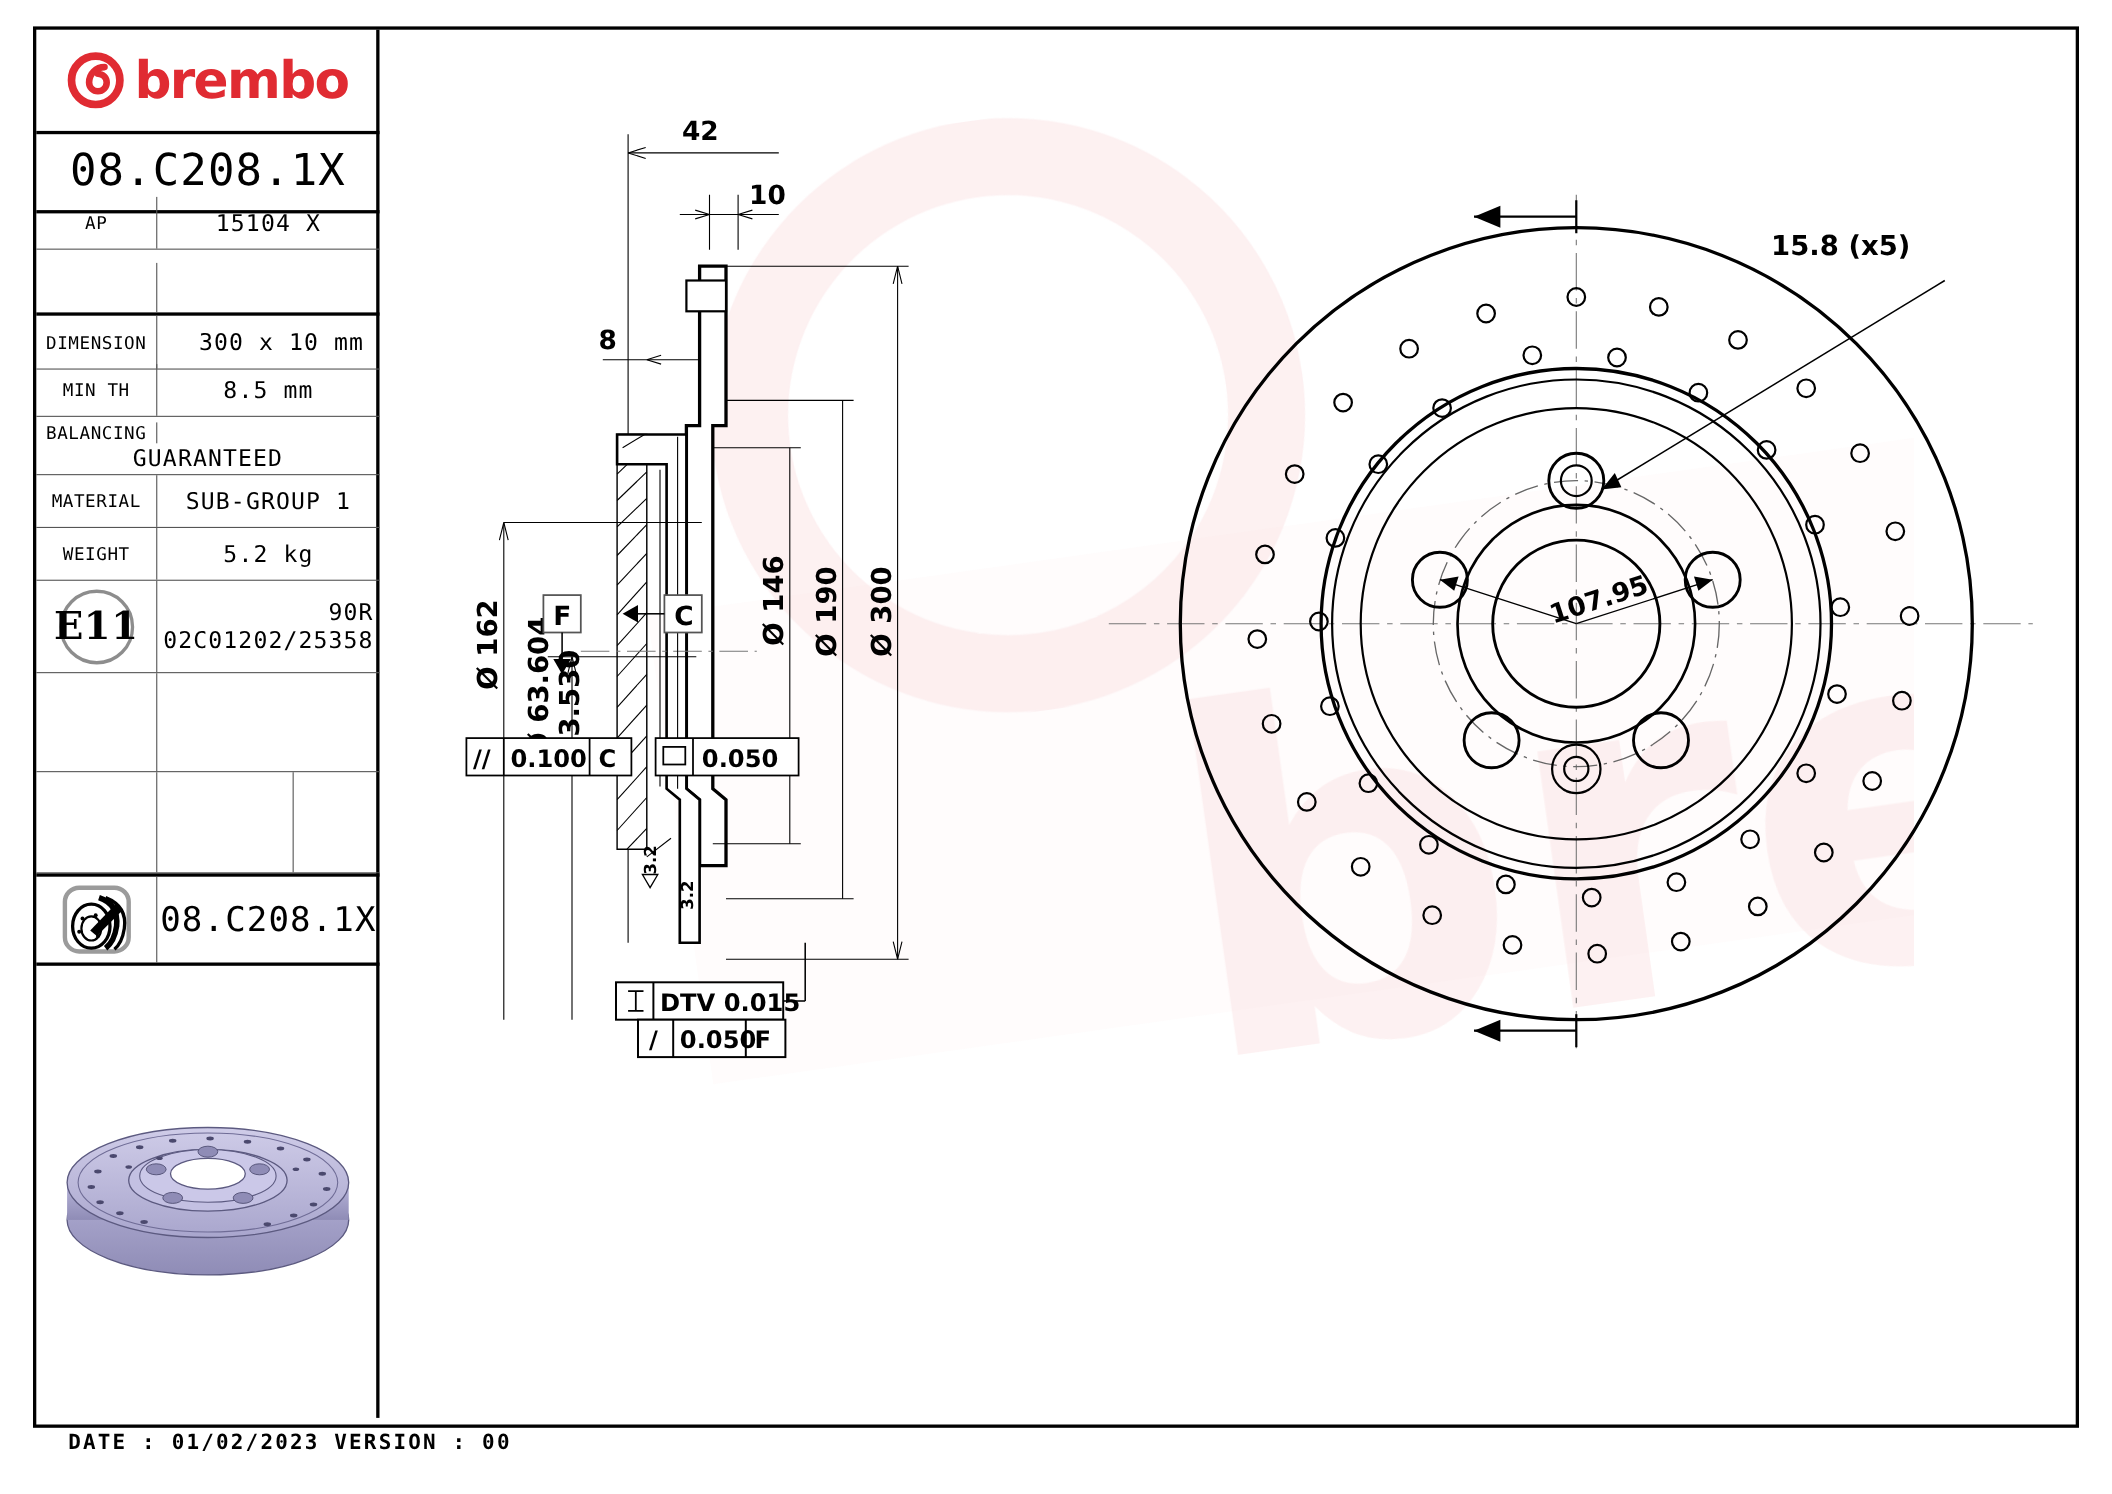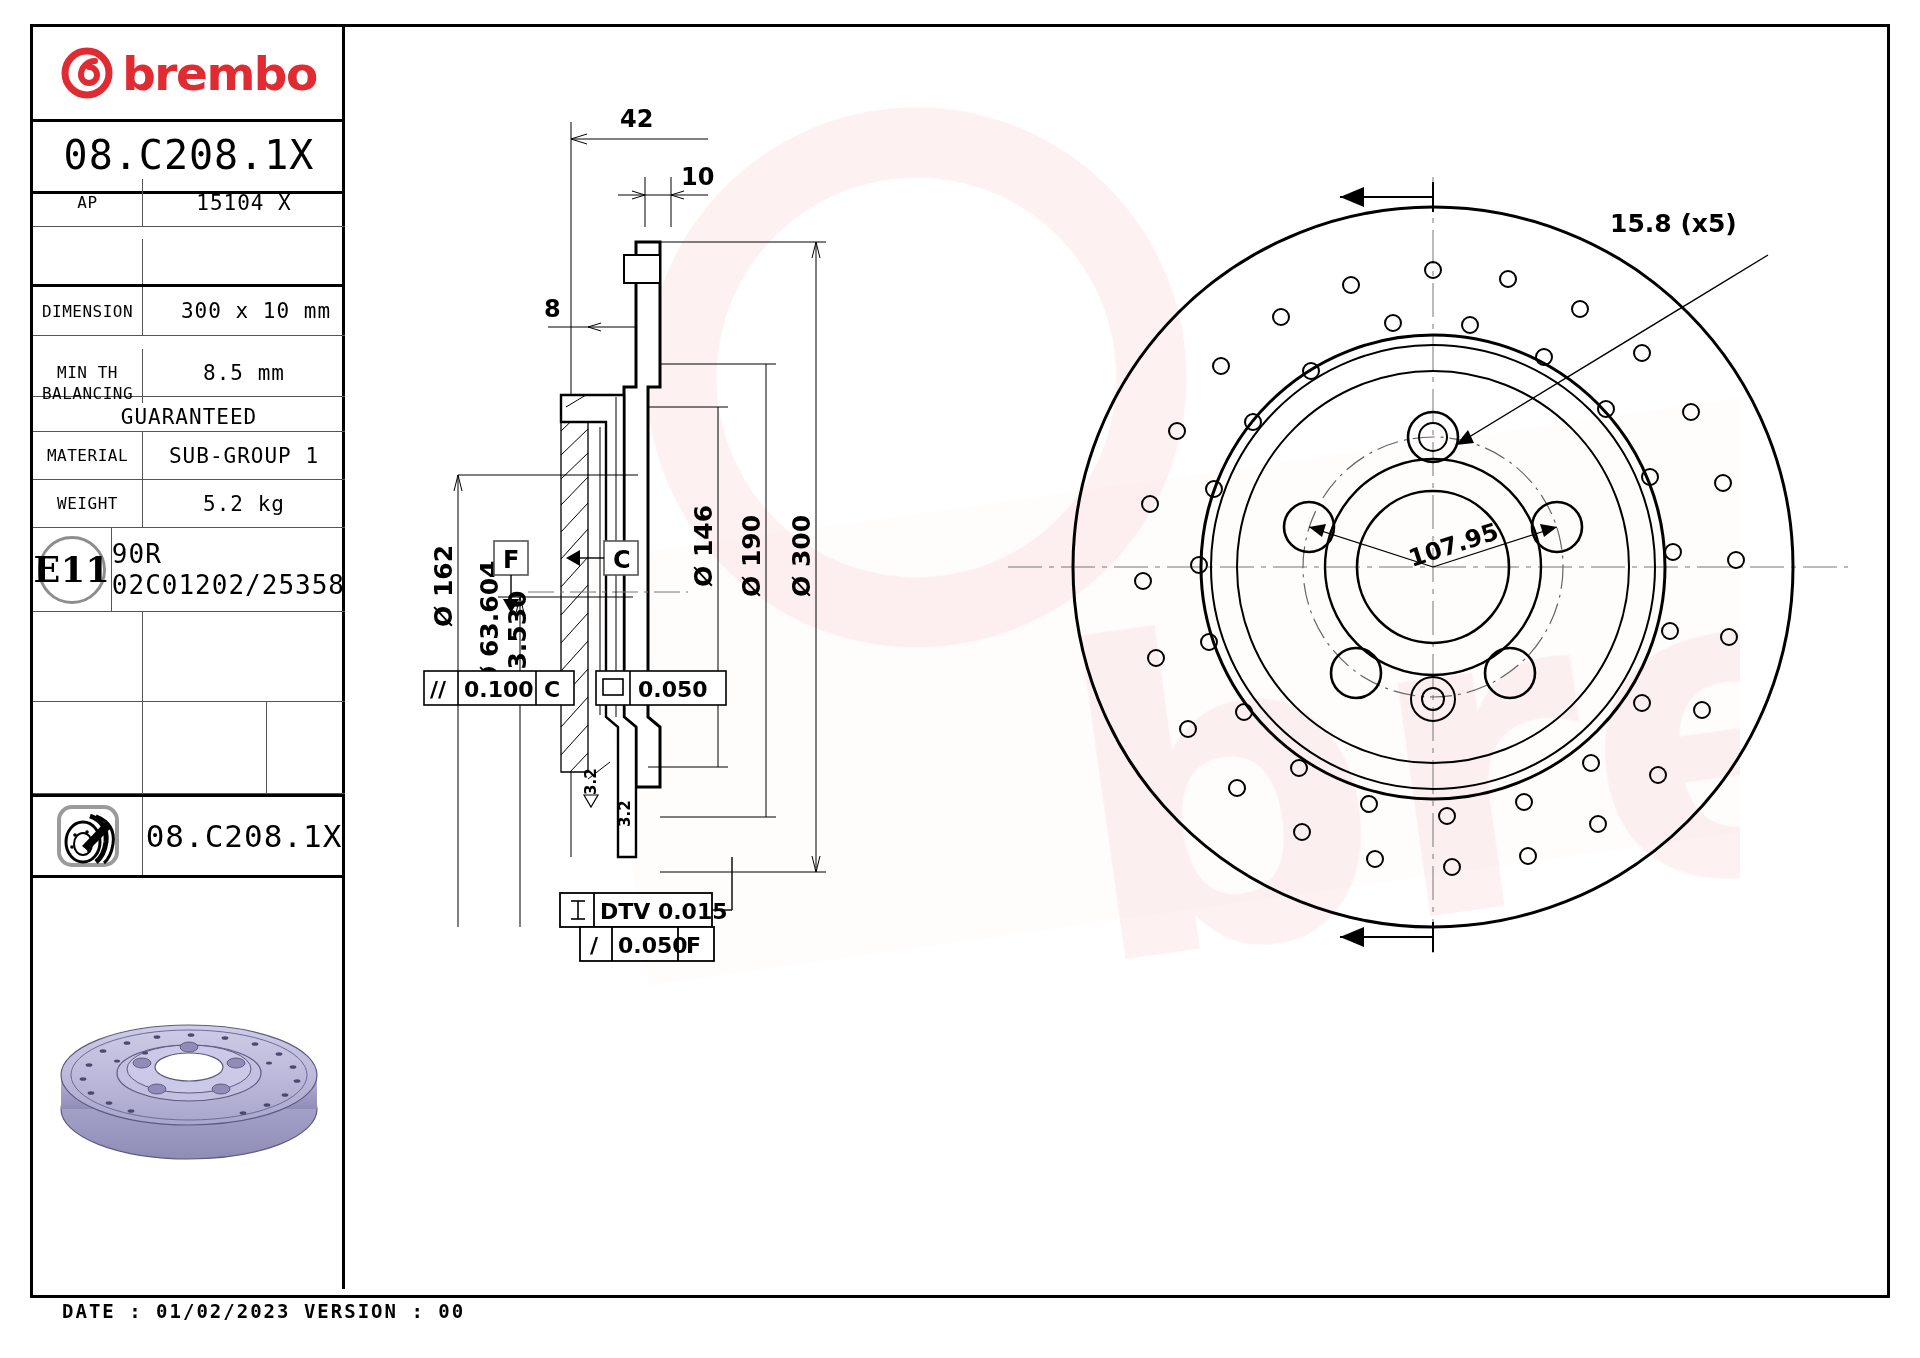--- a/index.html
+++ b/index.html
@@ -34,21 +34,21 @@
   #bottomPn .pnv{flex:1;display:flex;align-items:center;justify-content:center;font-size:31px;letter-spacing:1px;}
 
   #photocell{position:absolute;left:0;width:312px;display:flex;align-items:center;justify-content:center;overflow:hidden;}
 
   #datetext{position:absolute;left:62px;top:1300px;font-size:19px;letter-spacing:2px;font-weight:bold;}
 
   
   .e11{width:62px;height:62px;border:3px solid #8d8d8d;border-radius:50%;display:flex;align-items:center;justify-content:center;
        font-family:"DejaVu Serif","Liberation Serif",serif;font-weight:bold;font-size:35px;color:#000;}
 
-  .two-line{display:flex;flex-direction:column;align-items:flex-start;justify-content:center;line-height:1.18;font-size:26px;}
+  .two-line{display:flex;flex-direction:column;align-items:flex-end;justify-content:center;line-height:1.18;font-size:21px;}
 
   
   #drawing{position:absolute;left:348px;top:27px;width:1533px;height:1262px;}
   svg{display:block;}
   text{font-family:"DejaVu Sans","Liberation Sans",sans-serif;font-weight:bold;}
 </style>
 </head>
 <body>
 
 <div id="sheet"></div>
@@ -89,21 +89,21 @@
   <div class="tbrow thick" style="top:212px;height:48px;">
     <div class="tbl"></div>
     <div class="tbv"></div>
   </div>
 
   <div class="tbrow" style="top:260px;height:49px;gap:24px;">
     <div class="tbl">DIMENSION</div>
     <div class="tbv">300 x 10 mm</div>
   </div>
 
-  <div class="tbrow" style="top:322px;height:48px;">
+  <div class="tbrow" style="top:304px;height:48px;">
     <div class="tbl">MIN TH</div>
     <div class="tbv">8.5 mm</div>
   </div>
 
   <div class="tbrow" style="top:357px;height:48px;flex-direction:column;">
     <div class="tbl">BALANCING</div>
     <div class="tbv">GUARANTEED</div>
   </div>
 
   <div class="tbrow" style="top:405px;height:48px;">

